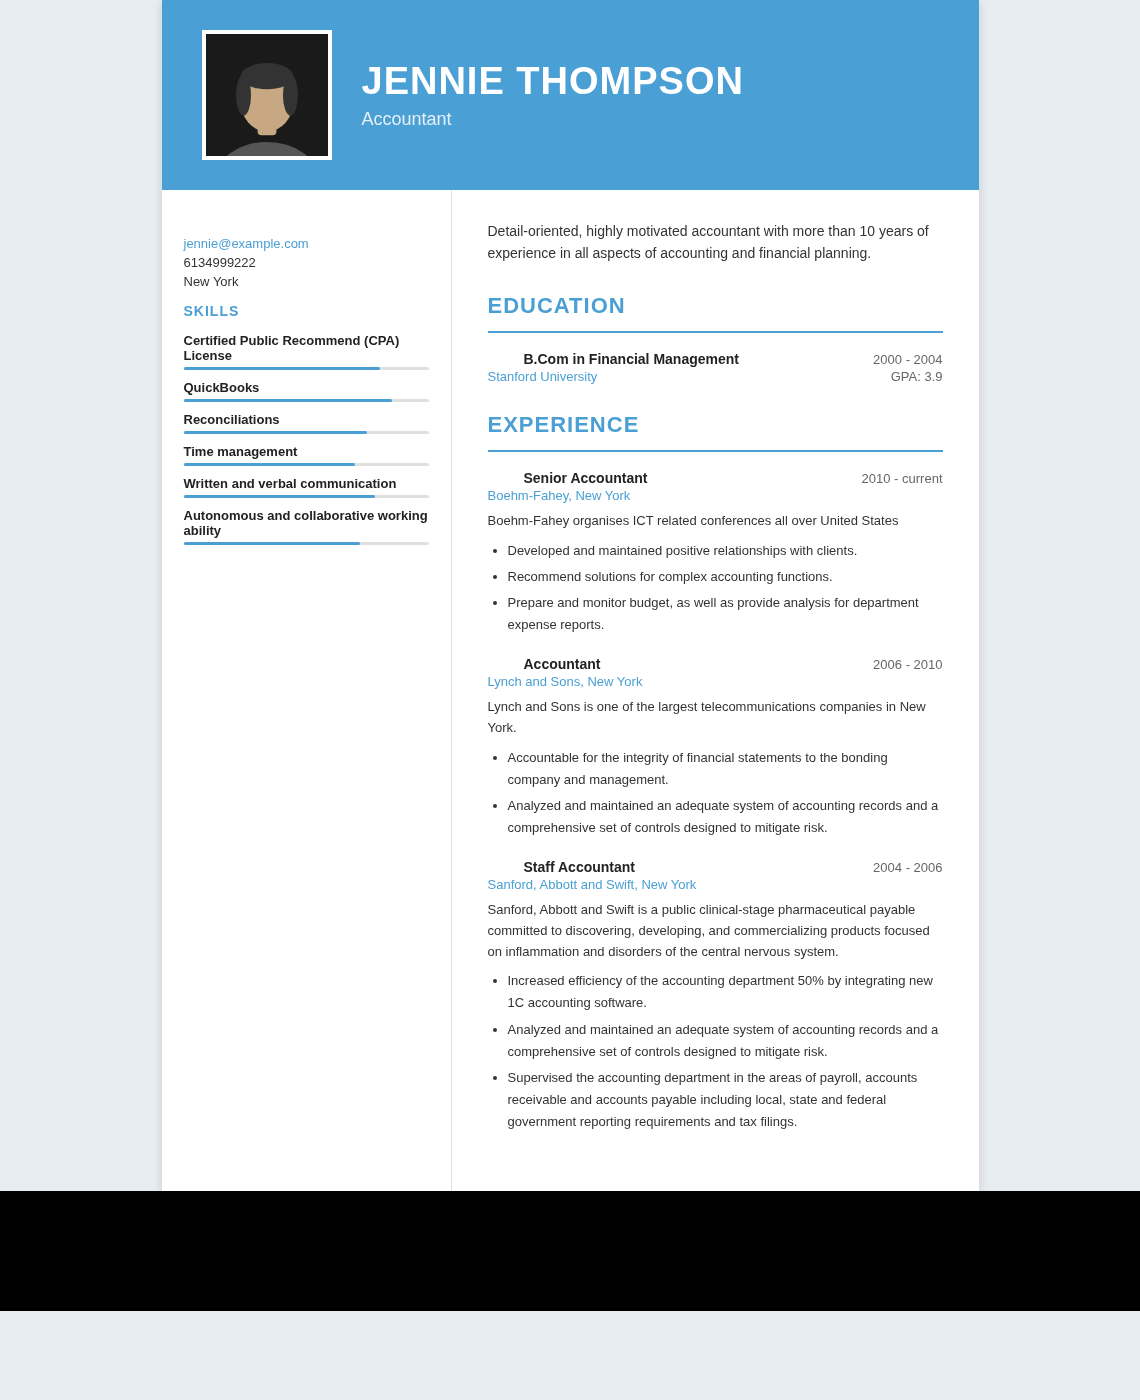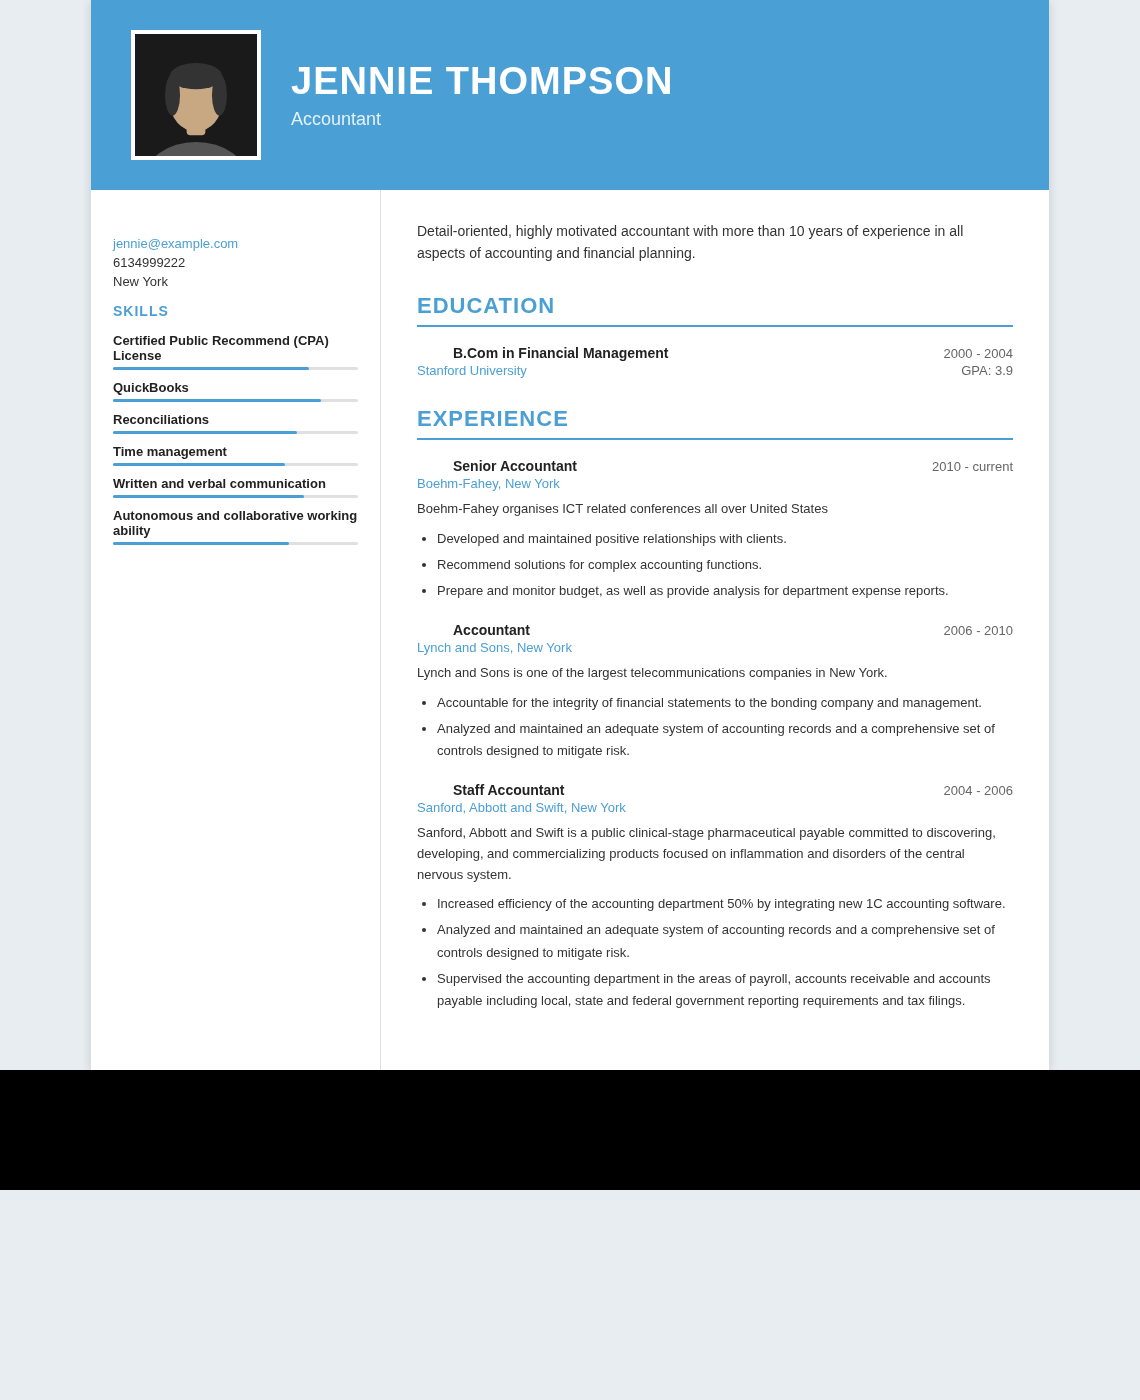--- a/index.html
+++ b/index.html
@@ -4,21 +4,21 @@
   <style>
     * { margin: 0; padding: 0; box-sizing: border-box; }
     body {
       font-family: Arial, sans-serif;
       background: #e8edf2;
       width: 1140px;
       min-height: 1400px;
     }
 
     .resume-wrapper {
-      width: 958px;
+      width: 817px;
       margin: 0 auto;
       background: #fff;
       box-shadow: 0 2px 10px rgba(0,0,0,0.15);
     }
 
     
     .header {
       background: #4a9fd4;
       display: flex;
       align-items: center;
@@ -118,21 +118,21 @@
       line-height: 1.6;
       margin-bottom: 28px;
     }
     .section-title {
       font-size: 22px;
       font-weight: 700;
       color: #4a9fd4;
       text-transform: uppercase;
       letter-spacing: 1px;
       border-bottom: 2px solid #4a9fd4;
-      padding-bottom: 6px;
+      padding-bottom: 12px;
       margin-bottom: 18px;
     }
     .section {
       margin-bottom: 28px;
     }
     .entry {
       margin-bottom: 20px;
     }
     .entry-header {
       display: flex;

